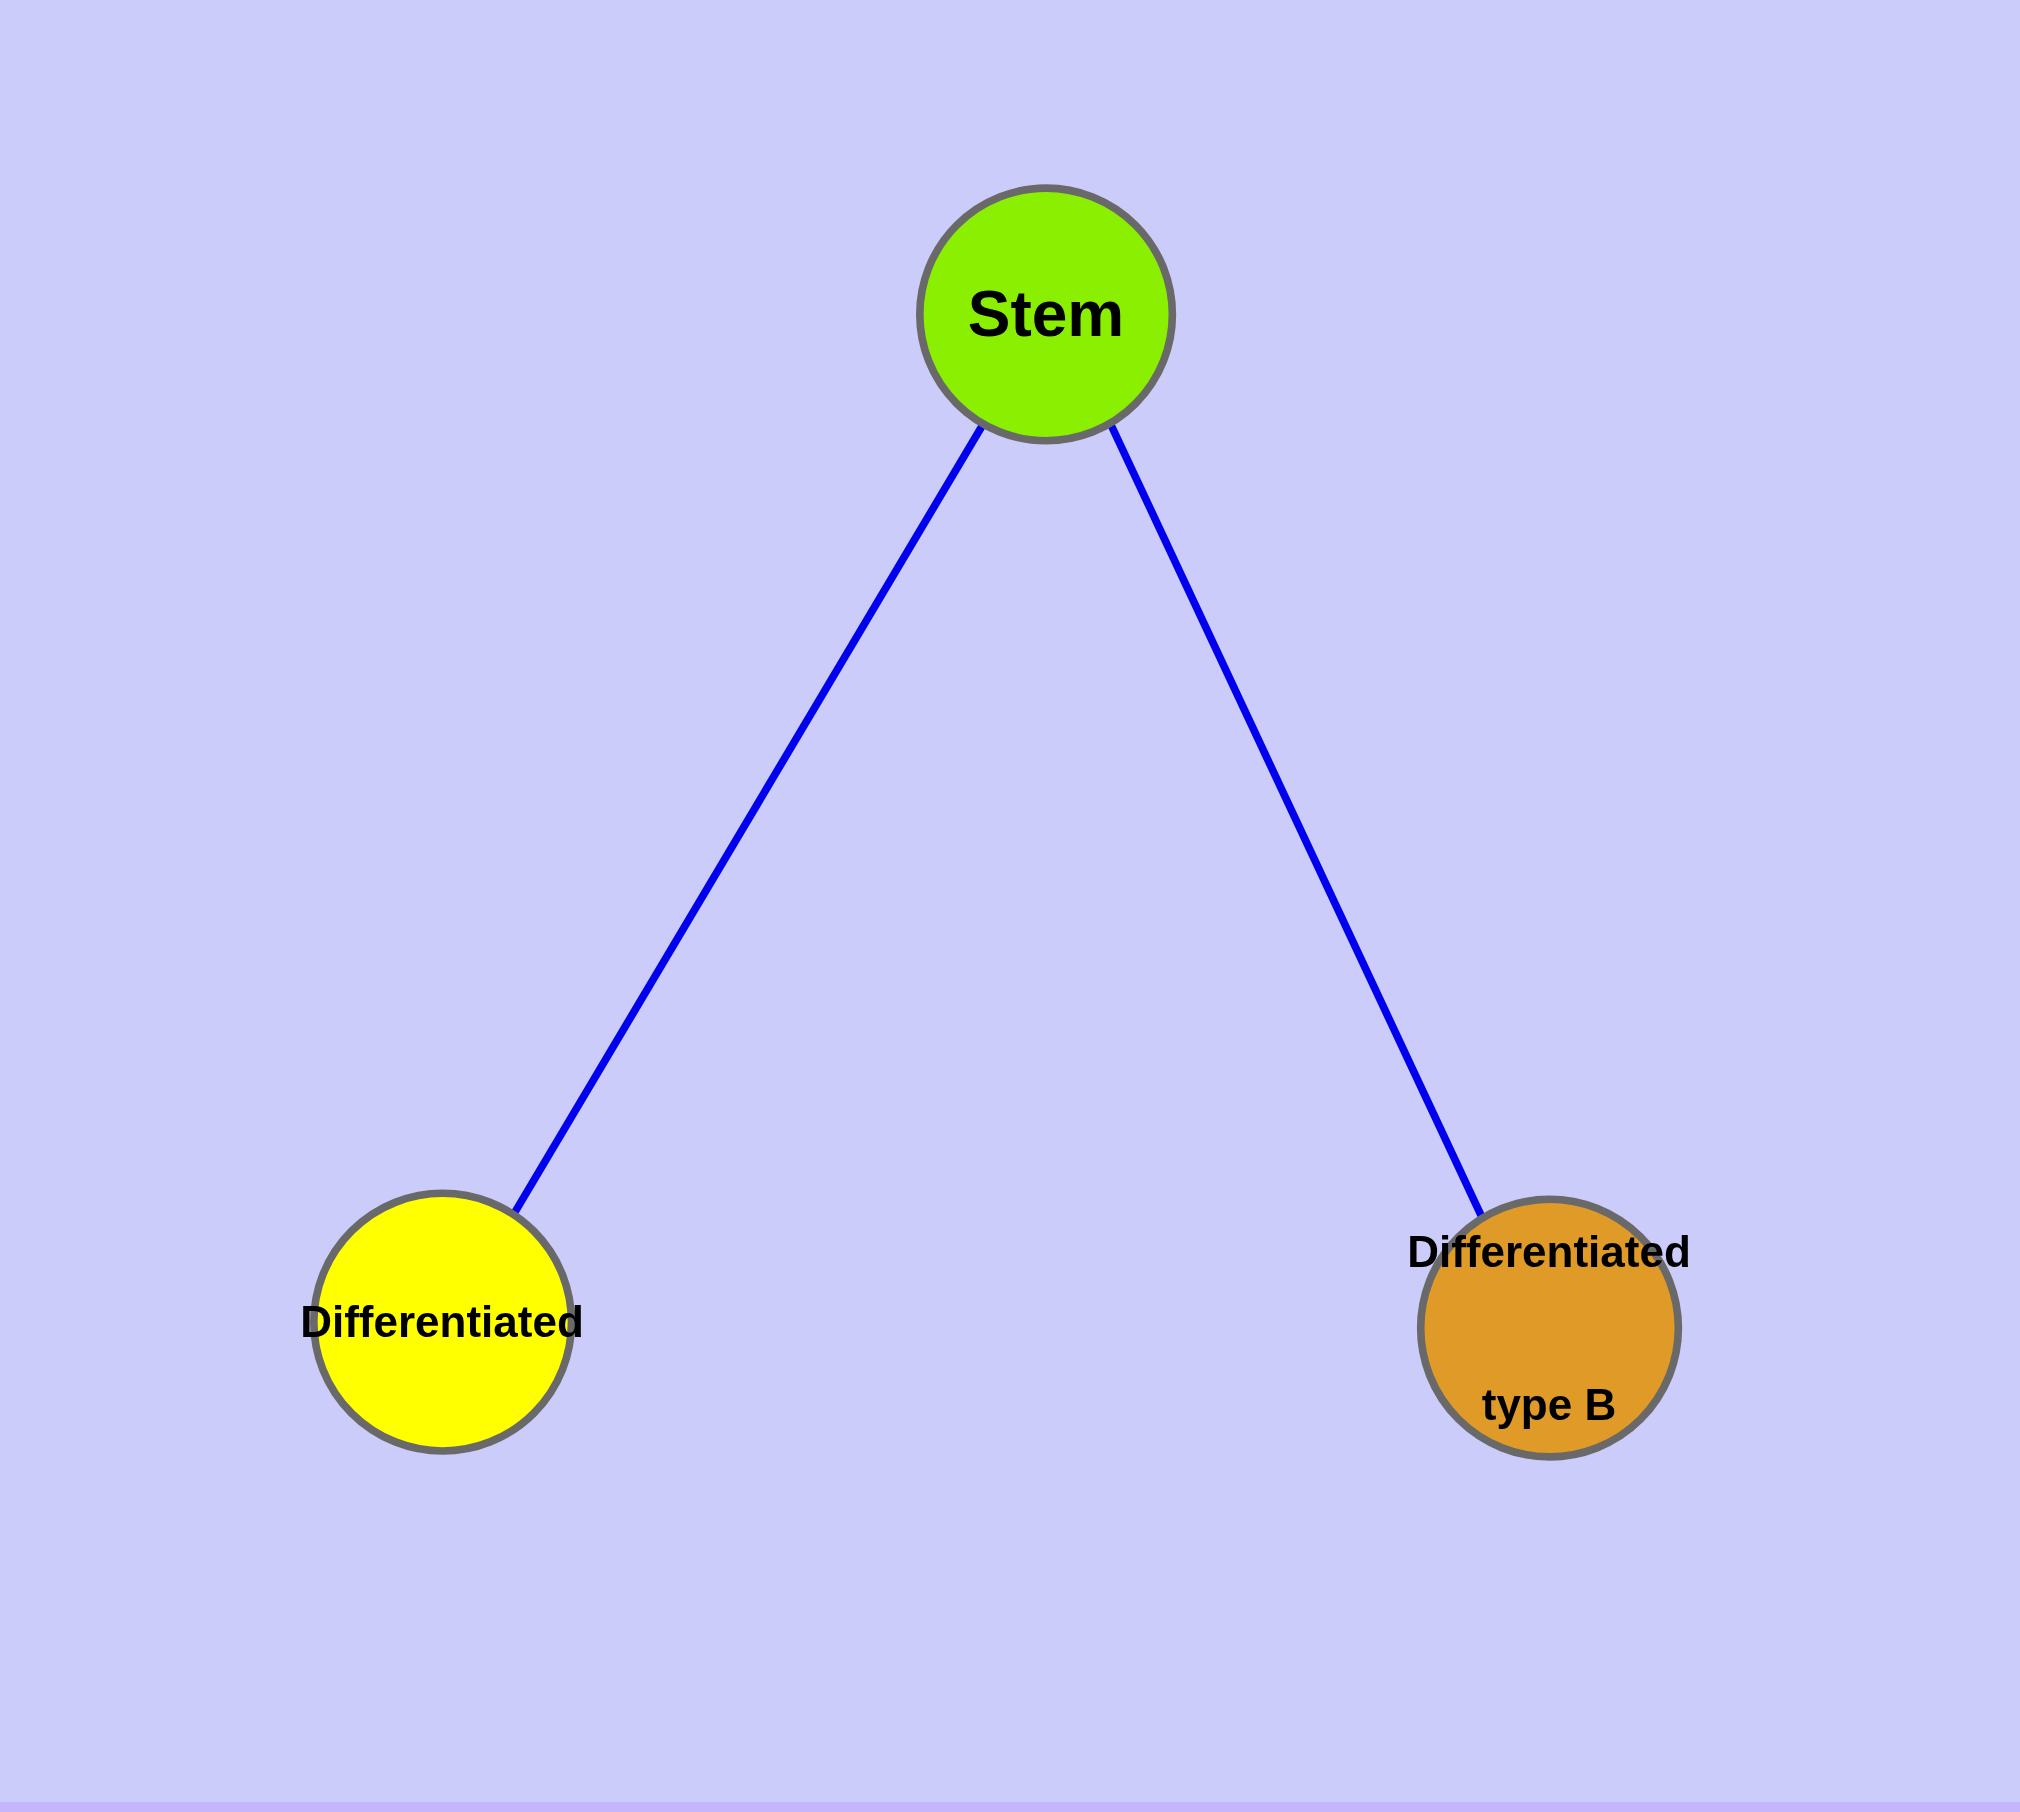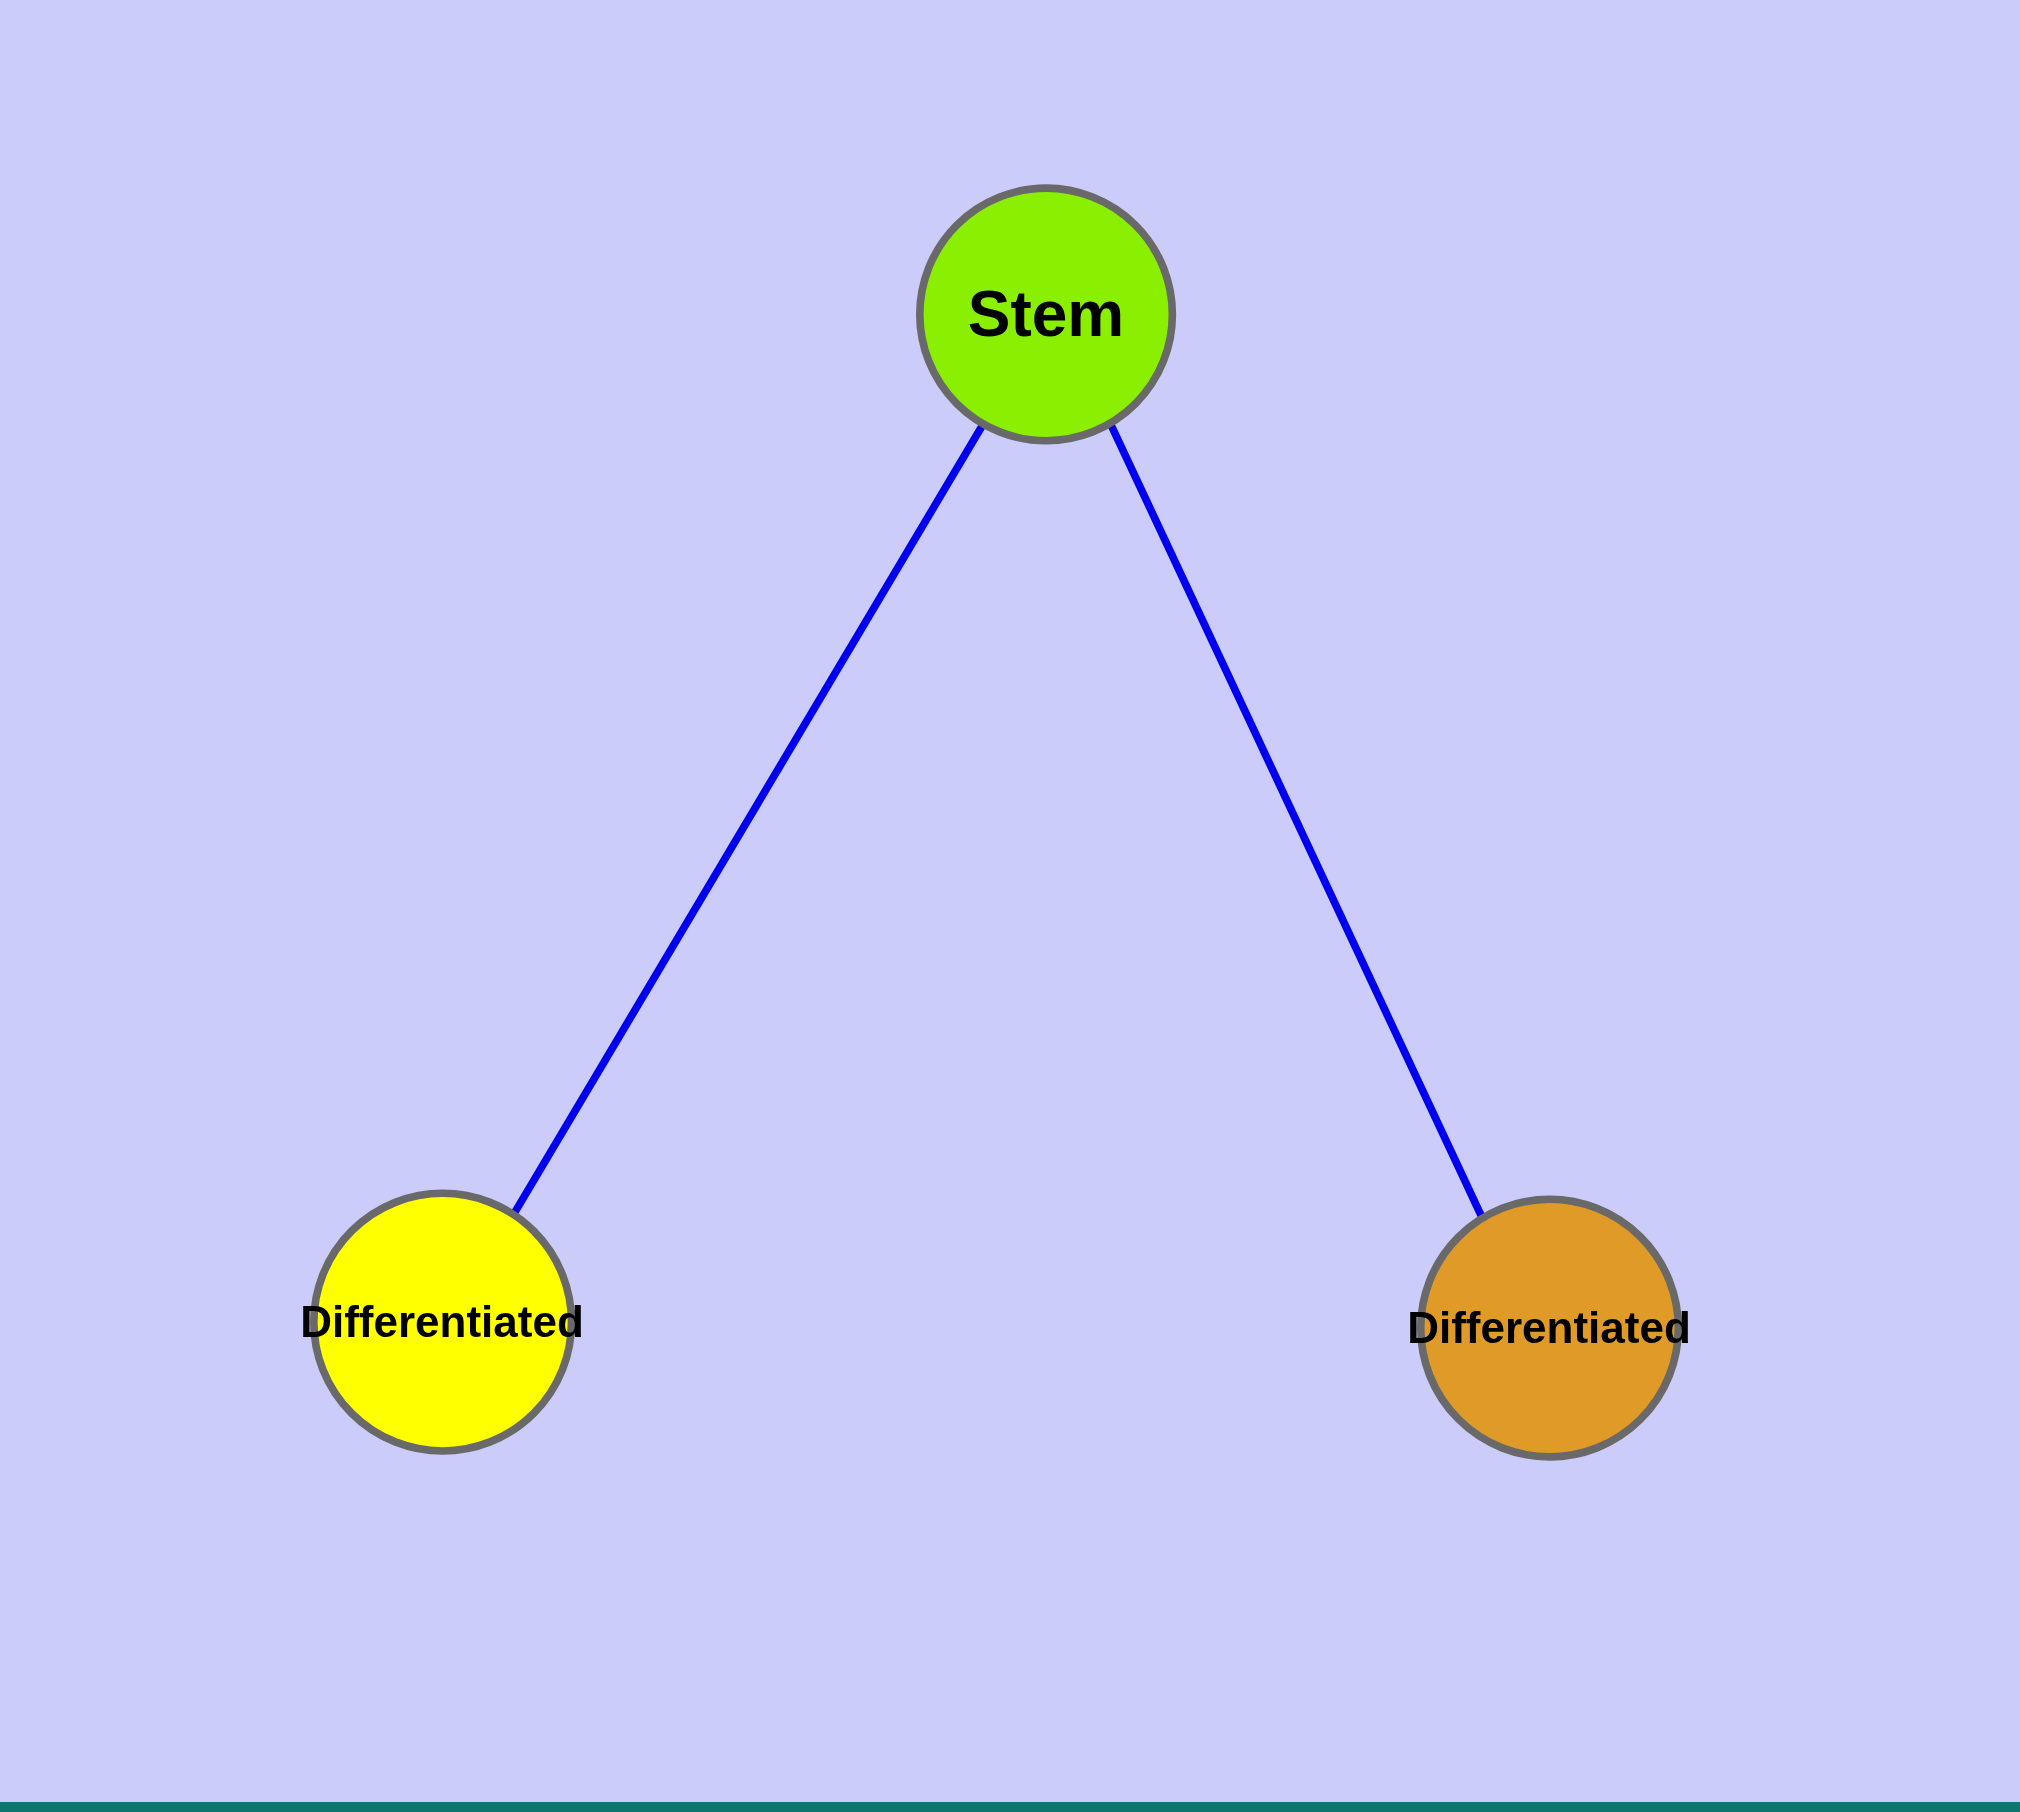--- a/index.html
+++ b/index.html
@@ -12,21 +12,21 @@
     width: 2021px;
     height: 1812px;
     overflow: hidden;
     font-family: "Liberation Sans", sans-serif;
   }
 
   #graph-canvas {
     position: relative;
     width: 2021px;
     height: 1812px;
-    background: #0f766e;
+    background: #c4b5fd;
   }
 
   #graph-plot {
     position: absolute;
     left: 0;
     top: 0;
     width: 2021px;
     height: 1802px;
     background: #ccccfa;
   }
@@ -100,16 +100,17 @@
   </svg>
 
   <div class="node-label single" id="label-stem">Stem</div>
 
   <div class="node-label multi" id="label-diff-a">
     <div>Differentiated</div>
   </div>
 
   <div class="node-label multi" id="label-diff-b">
     <div>Differentiated</div>
+    <div>type B</div>
   </div>
 
 </div>
 
 
 </body></html>

